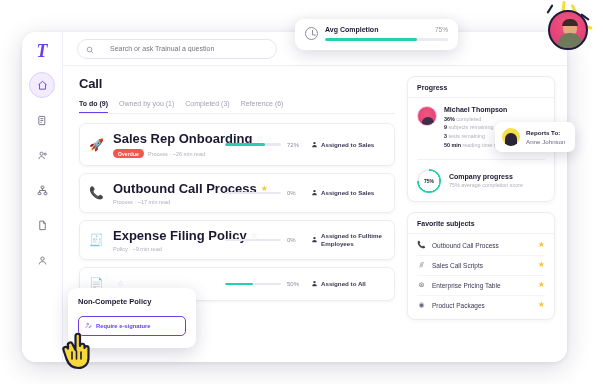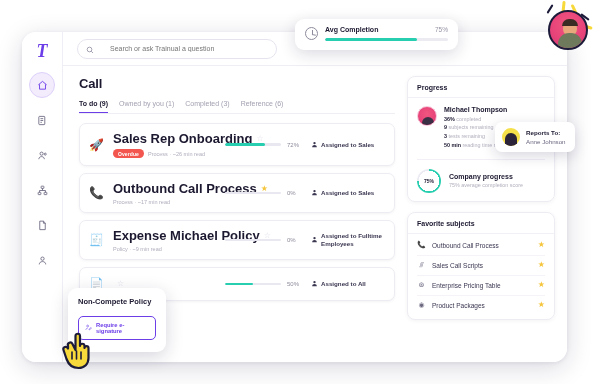--- a/index.html
+++ b/index.html
@@ -269,21 +269,21 @@
   .avatar-anne::after {
     content: ""; position: absolute; left: 3px; top: 5px;
     width: 12px; height: 14px; background: #2b2338;
     border-radius: 6px 6px 3px 3px;
   }
   .rep-label { font-size: 6.2px; font-weight: 700; color: #1c1830; }
   .rep-name { font-size: 6.2px; color: #6b6880; margin-top: 2px; }
 
   .float-noncompete {
     position: absolute; left: 68px; top: 288px;
-    width: 98px; background: #fff;
+    width: 128px; background: #fff;
     border-radius: 9px;
     box-shadow: 0 5px 18px rgba(25,20,60,.18);
     padding: 9px 10px 12px;
     z-index: 45;
   }
   .nc-title { font-size: 7.5px; font-weight: 700; color: #1c1830; }
   .nc-btn {
     margin-top: 10px;
     border: 1.3px solid #6c3ee8;
     border-radius: 5px;
@@ -471,21 +471,21 @@
                 </svg>
             </span>
             <span class="txt">Assigned to Sales</span>
           </div>
         </div>
 
         <div class="task-card">
           <div class="task-icon">🧾</div>
           <div class="task-info">
             <div class="task-title-row">
-              <span class="task-title">Expense Michael Policy</span>
+              <span class="task-title">Expense Filing Policy</span>
               <span class="star off">☆</span>
             </div>
             <div class="task-meta">
               <span>Policy  ·  ~9 min read</span>
             </div>
           </div>
           <div class="task-progress">
             <div class="bar">
                 <i style="width:0%"></i>
               </div>

